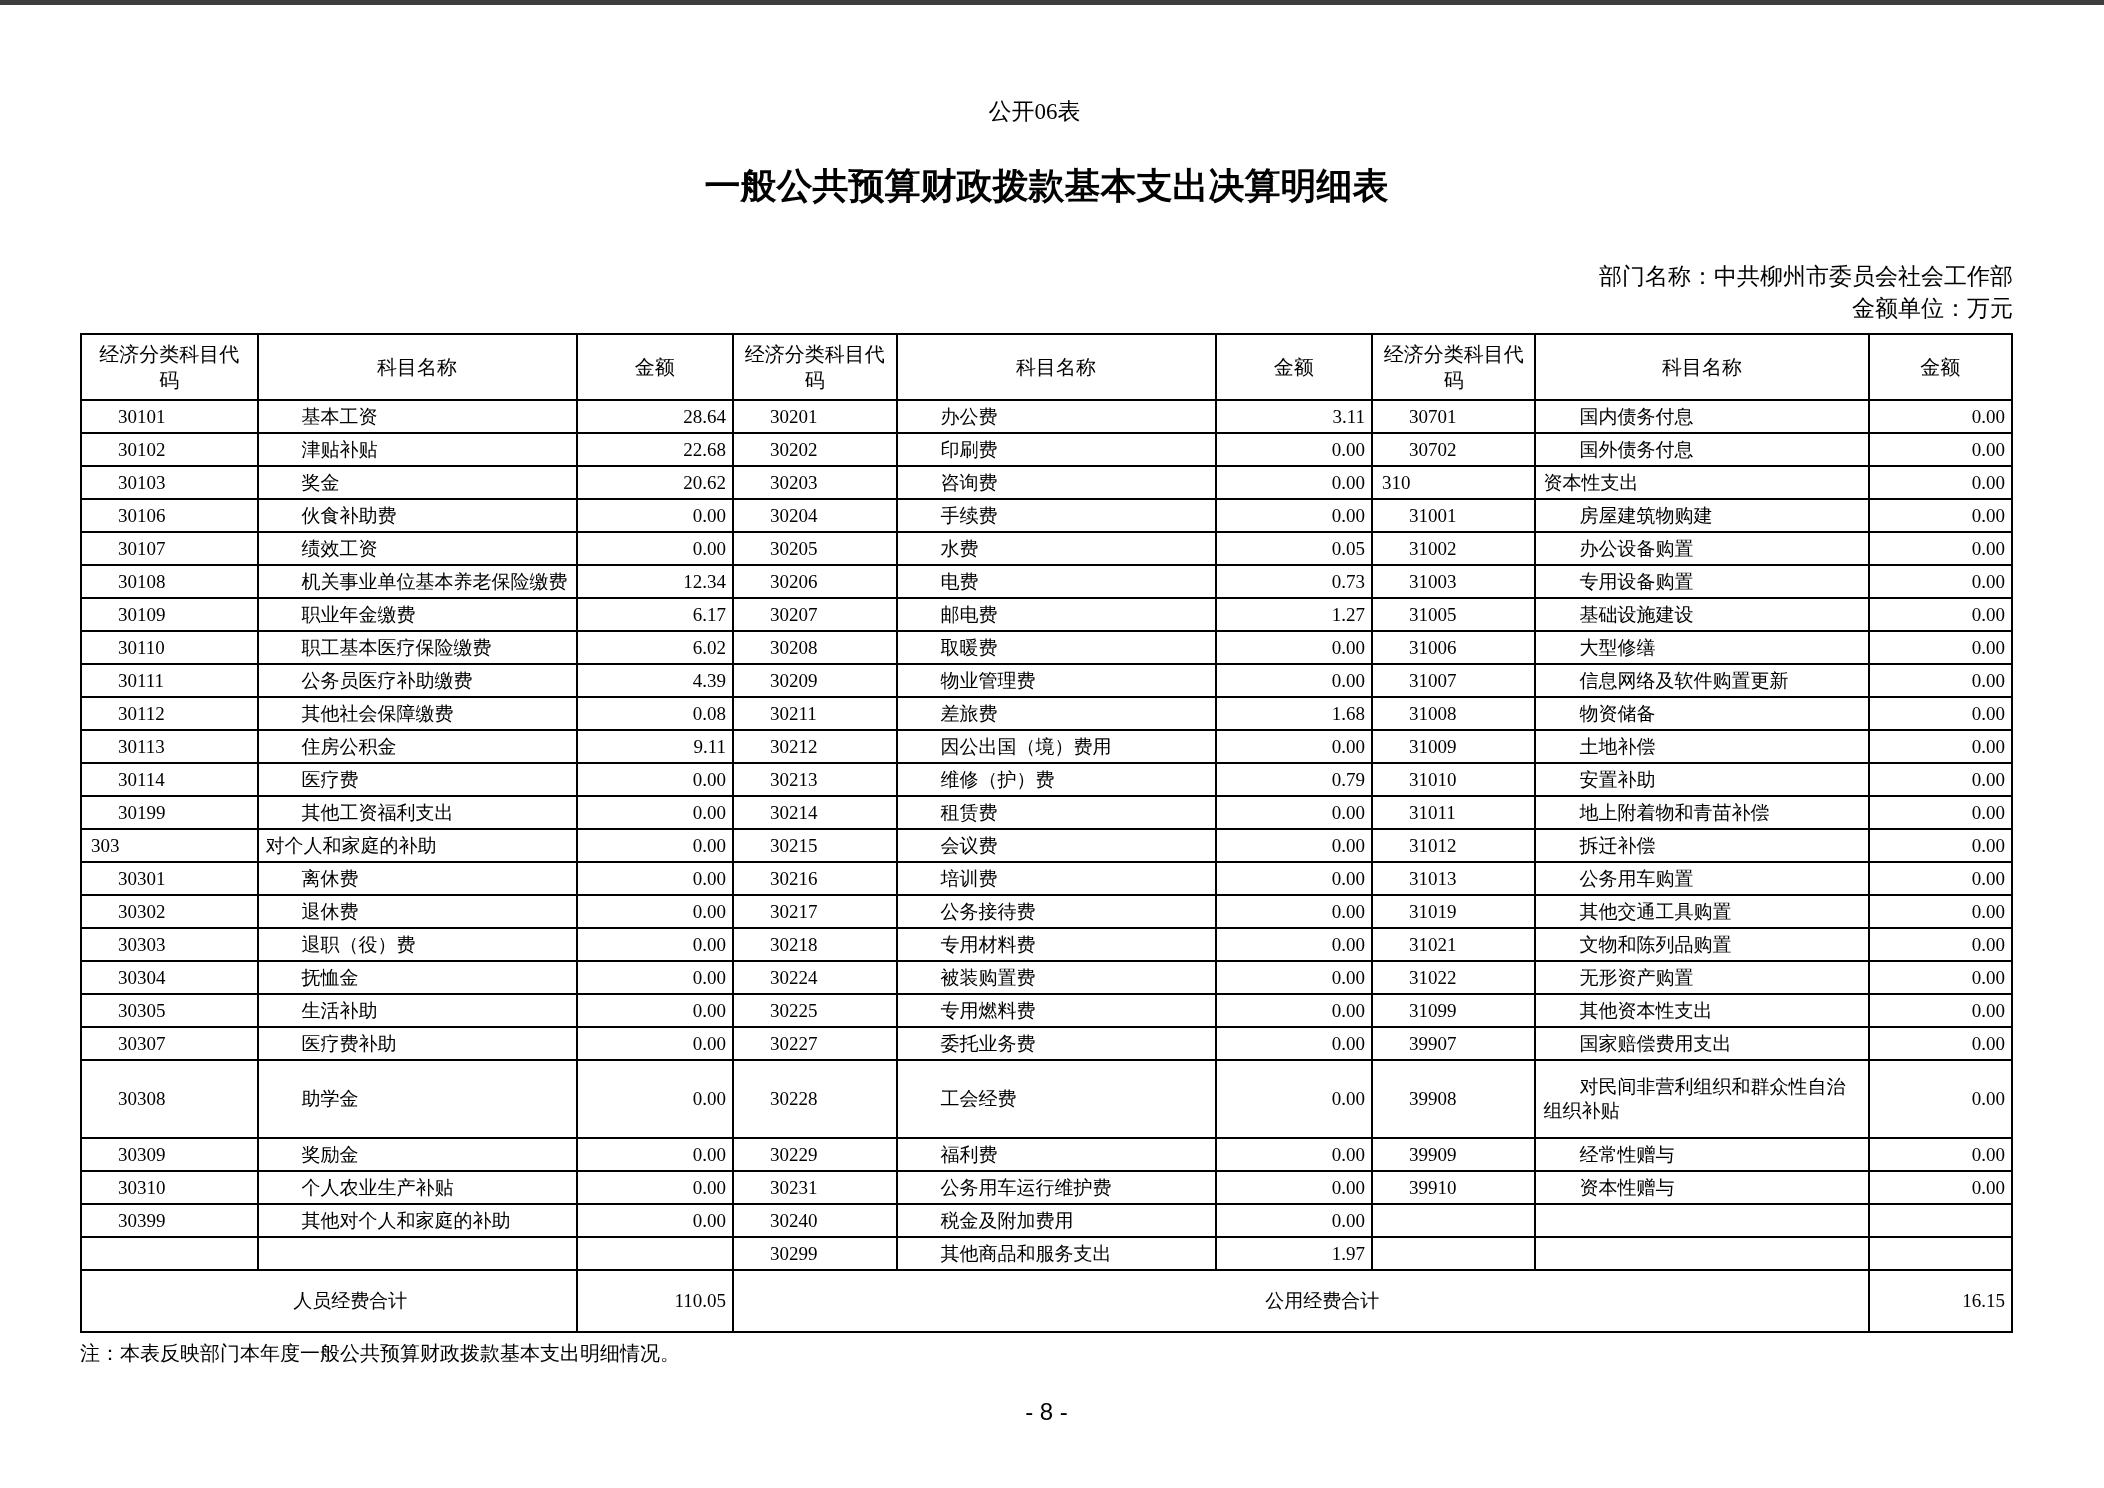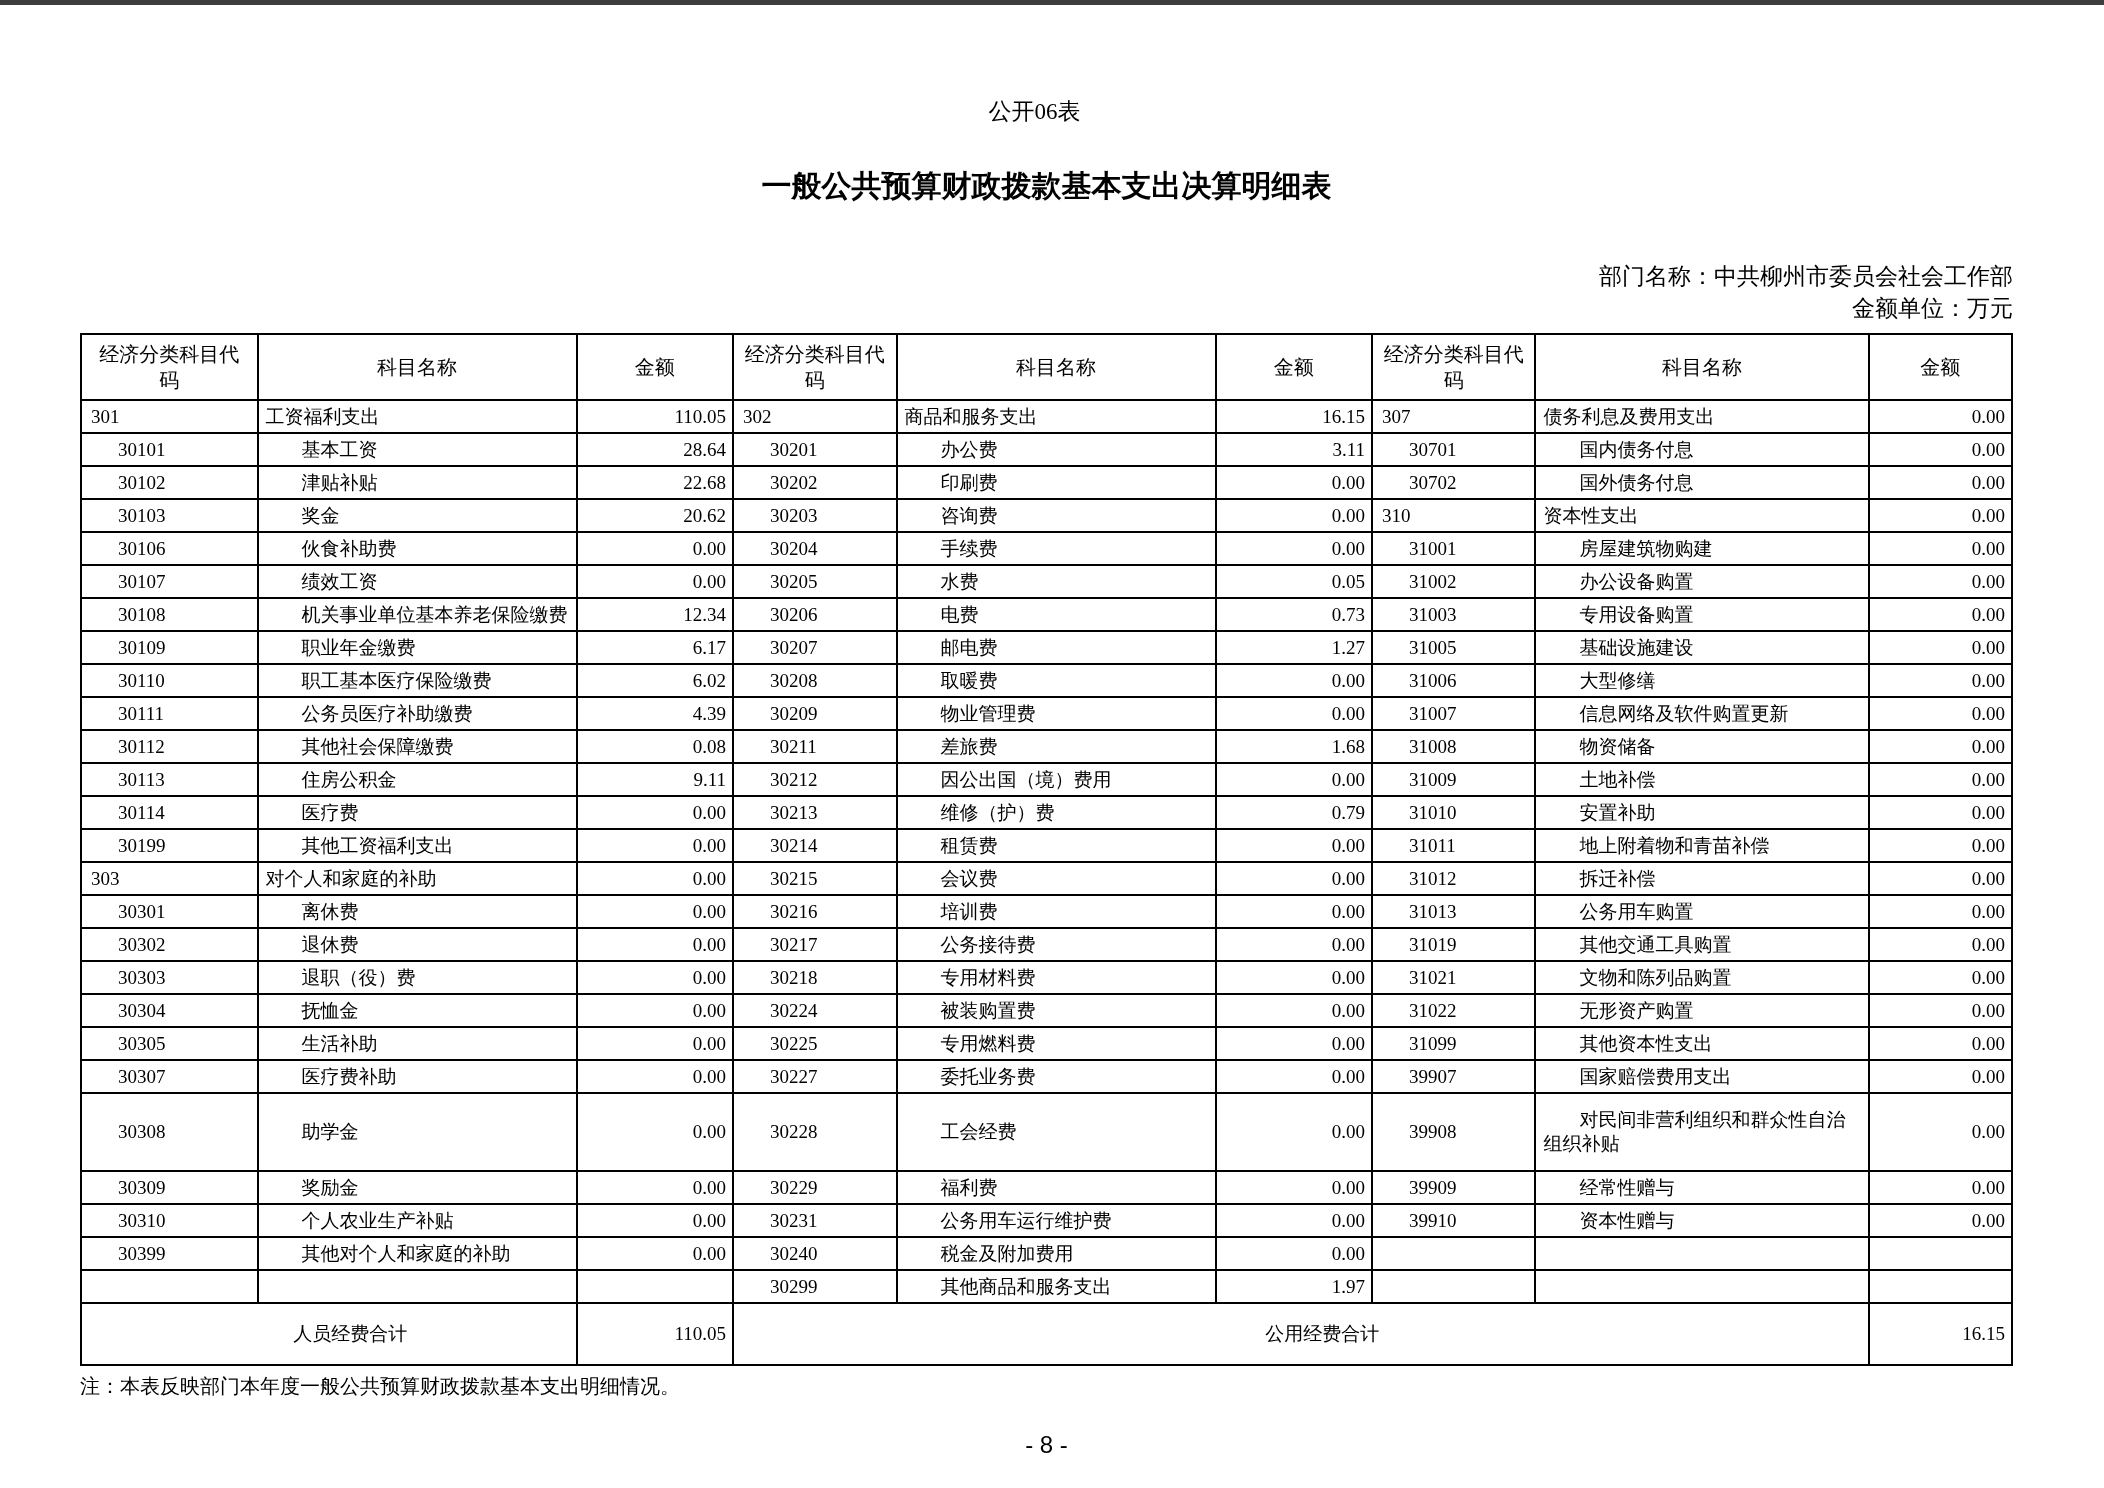--- a/index.html
+++ b/index.html
@@ -4,21 +4,21 @@
 <style>
   html,body{margin:0;padding:0;}
   body{
     width:2104px;height:1488px;background:#ffffff;color:#000;
     font-family:"Liberation Serif","DejaVu Serif",serif;
     position:relative;overflow:hidden;
   }
   .top-strip{width:100%;height:5px;background:#3d3d3d;}
   .content{width:1933px;margin-left:80px;}
   .form-label{margin-top:92px;text-align:center;font-size:23px;padding-right:24px;line-height:30px;}
-  .title{margin:38px 0 0 0;text-align:center;font-size:30px;font-weight:bold;
+  .title{margin:38px 0 0 0;text-align:center;font-size:36px;font-weight:bold;
          font-family:"Liberation Sans","DejaVu Sans",sans-serif;line-height:42px;}
   .meta{display:flex;justify-content:space-between;align-items:flex-end;
         margin-top:54px;margin-bottom:8px;font-size:23px;line-height:32px;flex-direction:column;}
   table.budget{border-collapse:collapse;table-layout:fixed;width:1933px;}
   table.budget th,table.budget td{border:2px solid #000;overflow:hidden;vertical-align:middle;}
   thead th{font-weight:normal;font-size:20px;height:64px;border-bottom-width:3px;text-align:center;padding:0 10px;line-height:26px;}
   tbody td{height:29px;font-size:19px;line-height:24px;}
   tbody tr.tall td{height:74px;}
   td.code{text-align:left;padding-left:9px;}
   td.code.sub{padding-left:36px;}
@@ -67,31 +67,20 @@
           <th>经济分类科目代码</th>
           <th>科目名称</th>
           <th>金额</th>
           <th>经济分类科目代码</th>
           <th>科目名称</th>
           <th>金额</th>
         </tr>
       </thead>
     <tbody id="tbody">
         <tr>
-          <td class="code">301</td>
-          <td class="name">工资福利支出</td>
-          <td class="amount">110.05</td>
-          <td class="code">302</td>
-          <td class="name">商品和服务支出</td>
-          <td class="amount">16.15</td>
-          <td class="code">307</td>
-          <td class="name">债务利息及费用支出</td>
-          <td class="amount">0.00</td>
-        </tr>
-        <tr>
           <td class="code sub">30101</td>
           <td class="name sub">基本工资</td>
           <td class="amount">28.64</td>
           <td class="code sub">30201</td>
           <td class="name sub">办公费</td>
           <td class="amount">3.11</td>
           <td class="code sub">30701</td>
           <td class="name sub">国内债务付息</td>
           <td class="amount">0.00</td>
         </tr>

